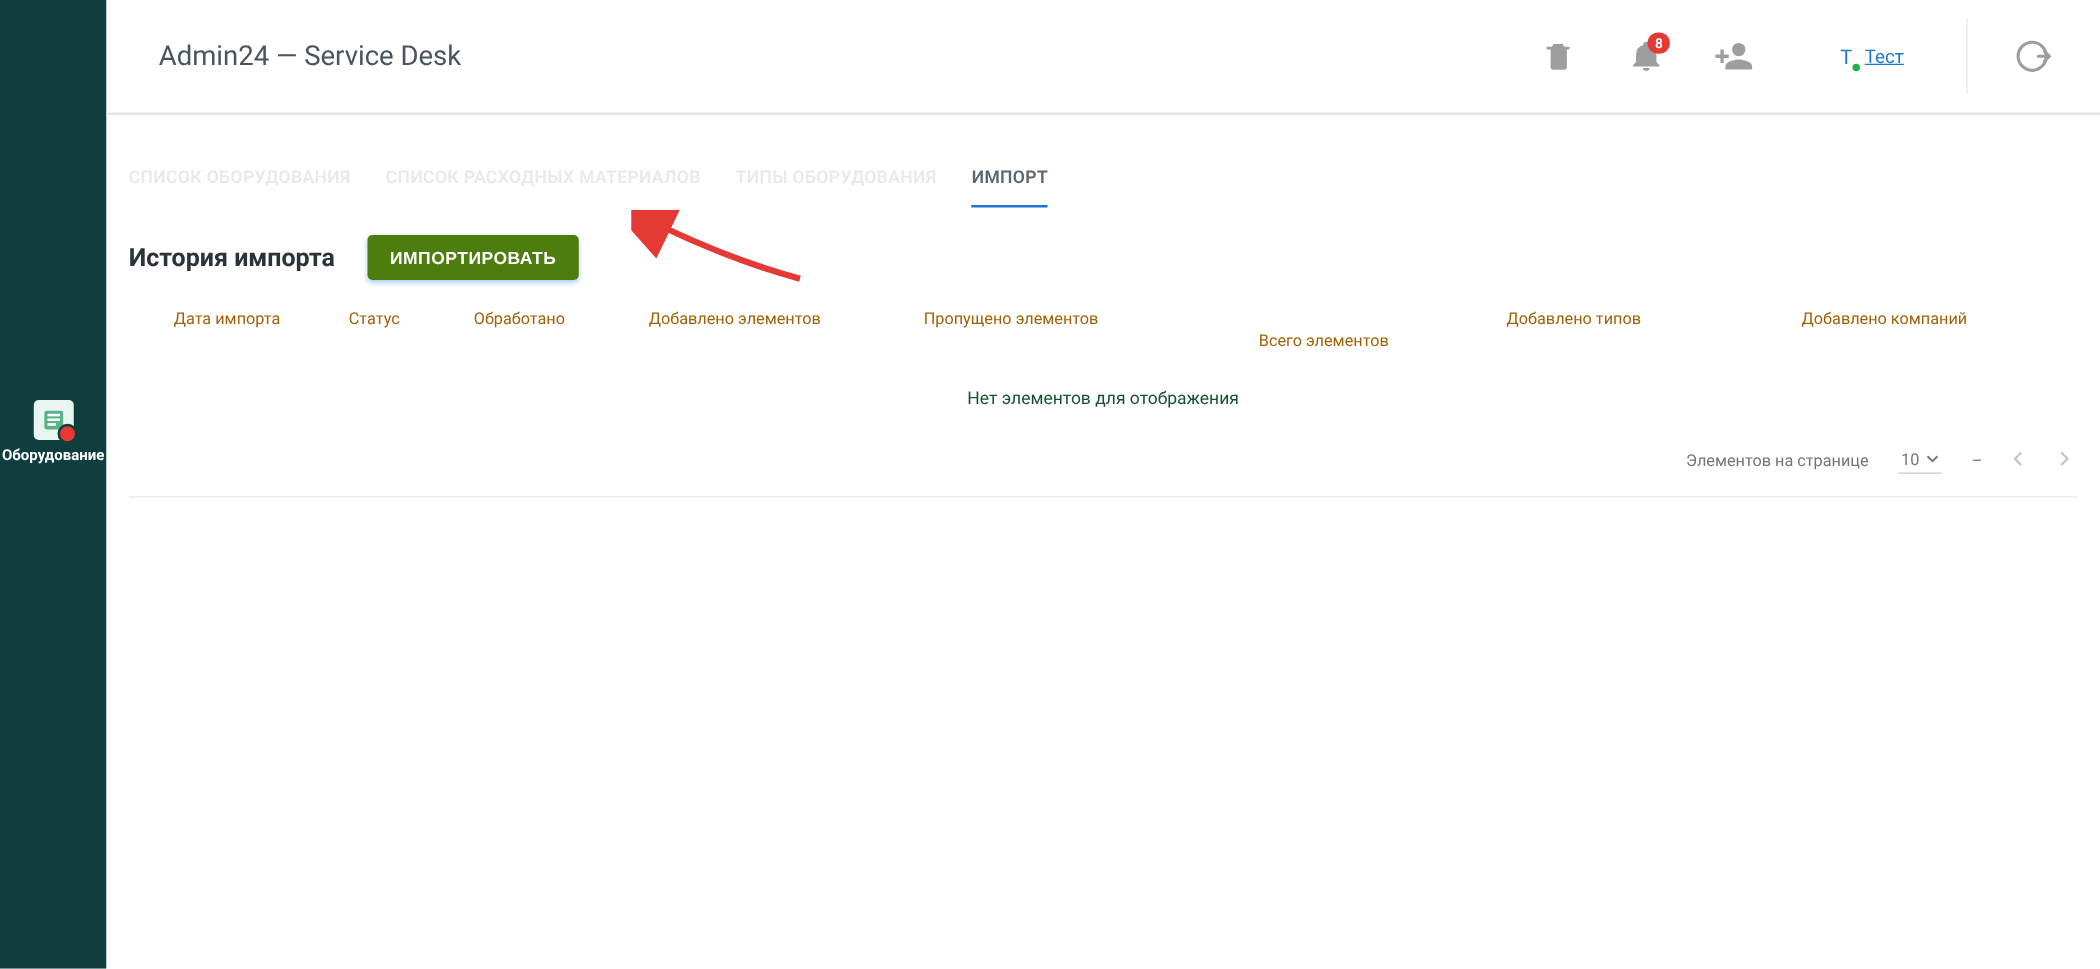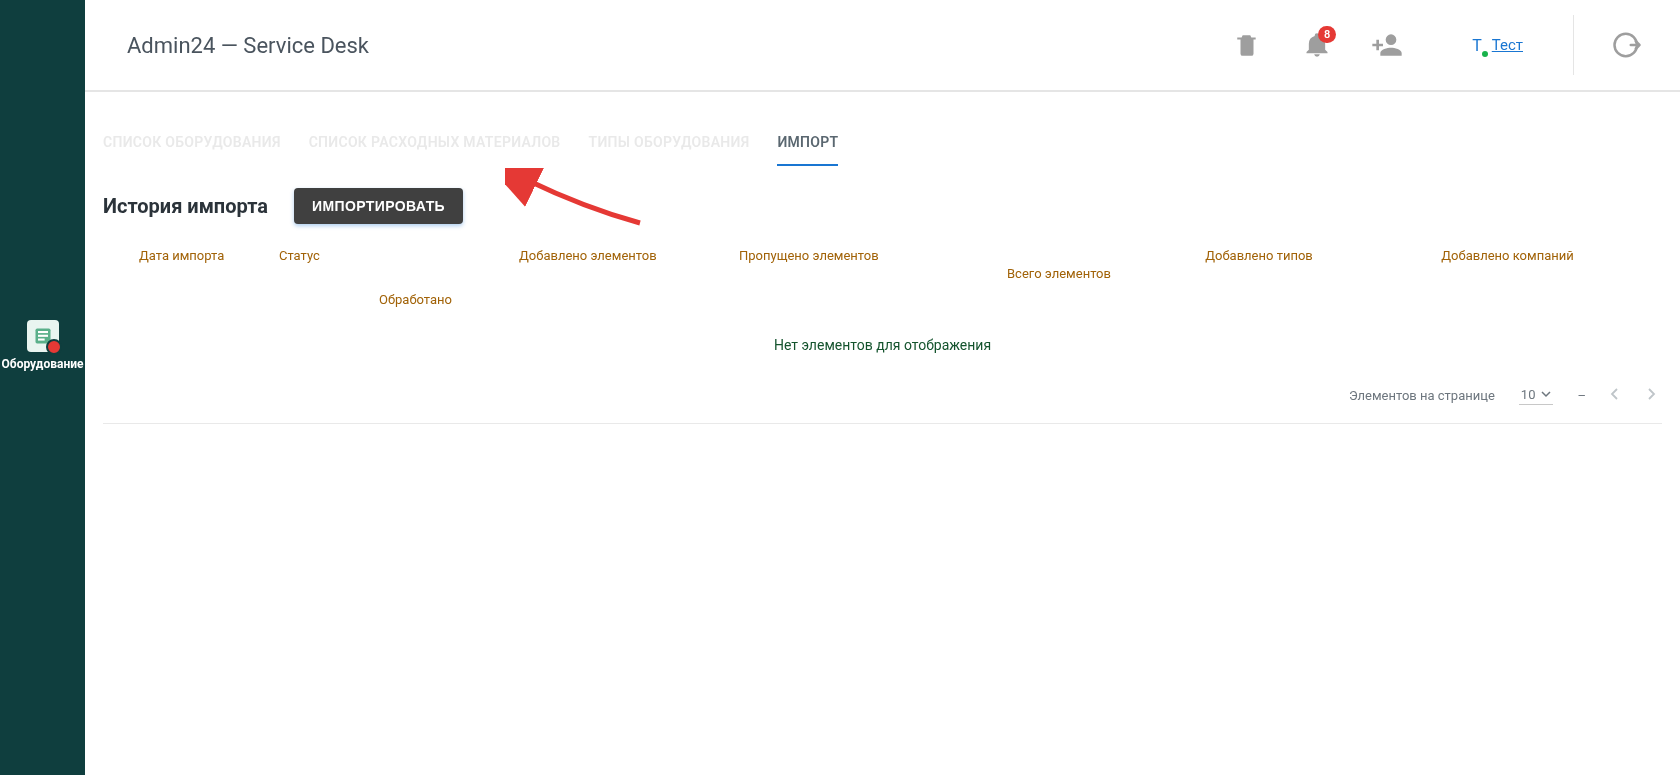--- a/index.html
+++ b/index.html
@@ -151,21 +151,21 @@
     display: flex;
     align-items: center;
     gap: 26px;
     margin-bottom: 18px;
   }
   .page-subtitle {
     font-size: 20px;
     color: #2b333a;
   }
   .btn-primary {
-    background: #404040;
+    background: #4d7c0f;
     color: #fff;
     border: none;
     border-radius: 4px;
     padding: 10px 18px;
     font-size: 14px;
     font-weight: 700;
     letter-spacing: .4px;
     cursor: pointer;
     text-transform: uppercase;
     box-shadow: 0 2px 4px rgba(25,118,210,.35);
@@ -184,21 +184,21 @@
   }
   .thead {
     display: flex;
     color: #a16207;
     font-size: 13px;
     padding: 0 6px 16px 6px;
   }
   .col { flex: 1; text-align: left; }
   .col.c-date { flex: 0 0 170px; padding-left:30px;}
   .col.c-status { flex: 0 0 100px; }
-  .col.c-proc { flex: 0 0 140px; margin-top: 44px; }
+  .col.c-proc { flex: 0 0 140px; }
   .col.c-added { flex: 0 0 220px; }
   .col.c-skip { flex: 0 0 220px; }
   .col.c-total { flex: 0 0 200px; text-align:center;margin-top:18px;}
   .col.c-types { flex: 0 0 200px; text-align:center;}
   .col.c-comp { flex: 1; text-align:center;}
 
   .empty {
     text-align: center;
     color: #14532d;
     font-size: 14px;

